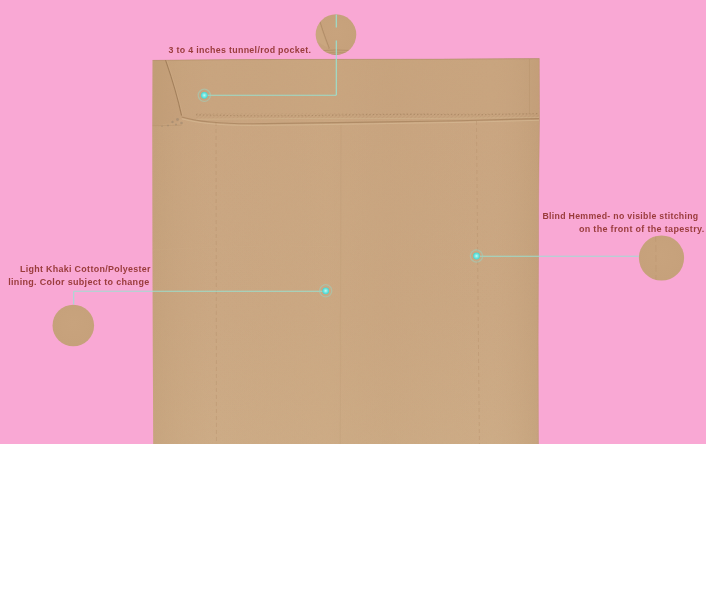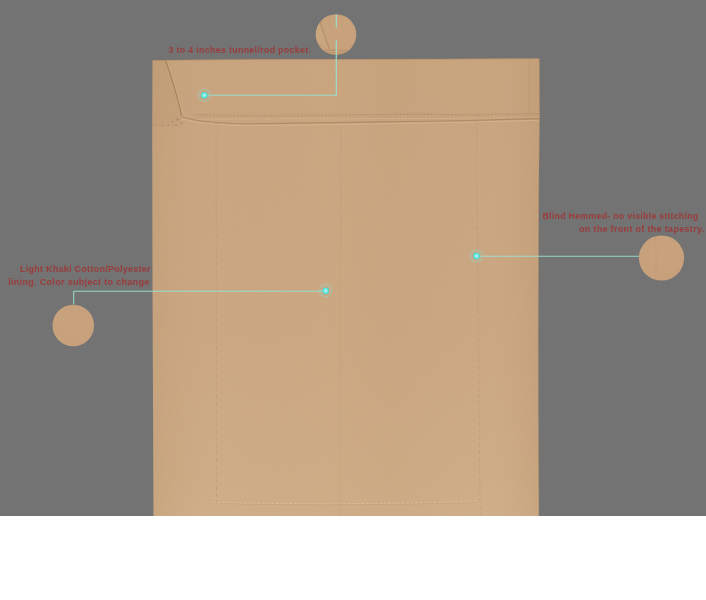--- a/index.html
+++ b/index.html
@@ -1,16 +1,16 @@
 <!DOCTYPE html>
 <html><head>
 <meta charset="utf-8">
 <style>
   html,body{margin:0;padding:0;background:#ffffff;}
-  .stage{position:relative;width:706px;height:516px;background:#737373;overflow:hidden;
+  .stage{position:relative;width:706px;height:444px;background:#f9a8d4;overflow:hidden;
          font-family:"Liberation Sans", sans-serif;}
 </style>
 </head>
 <body>
 <div class="stage">
 <svg width="706" height="600" viewBox="0 0 706 600" xmlns="http://www.w3.org/2000/svg">
   <defs>
     <linearGradient id="fabricMain" x1="0" y1="0" x2="0" y2="1">
       <stop offset="0" stop-color="#caa680"></stop>
       <stop offset="0.11" stop-color="#caa681"></stop>

